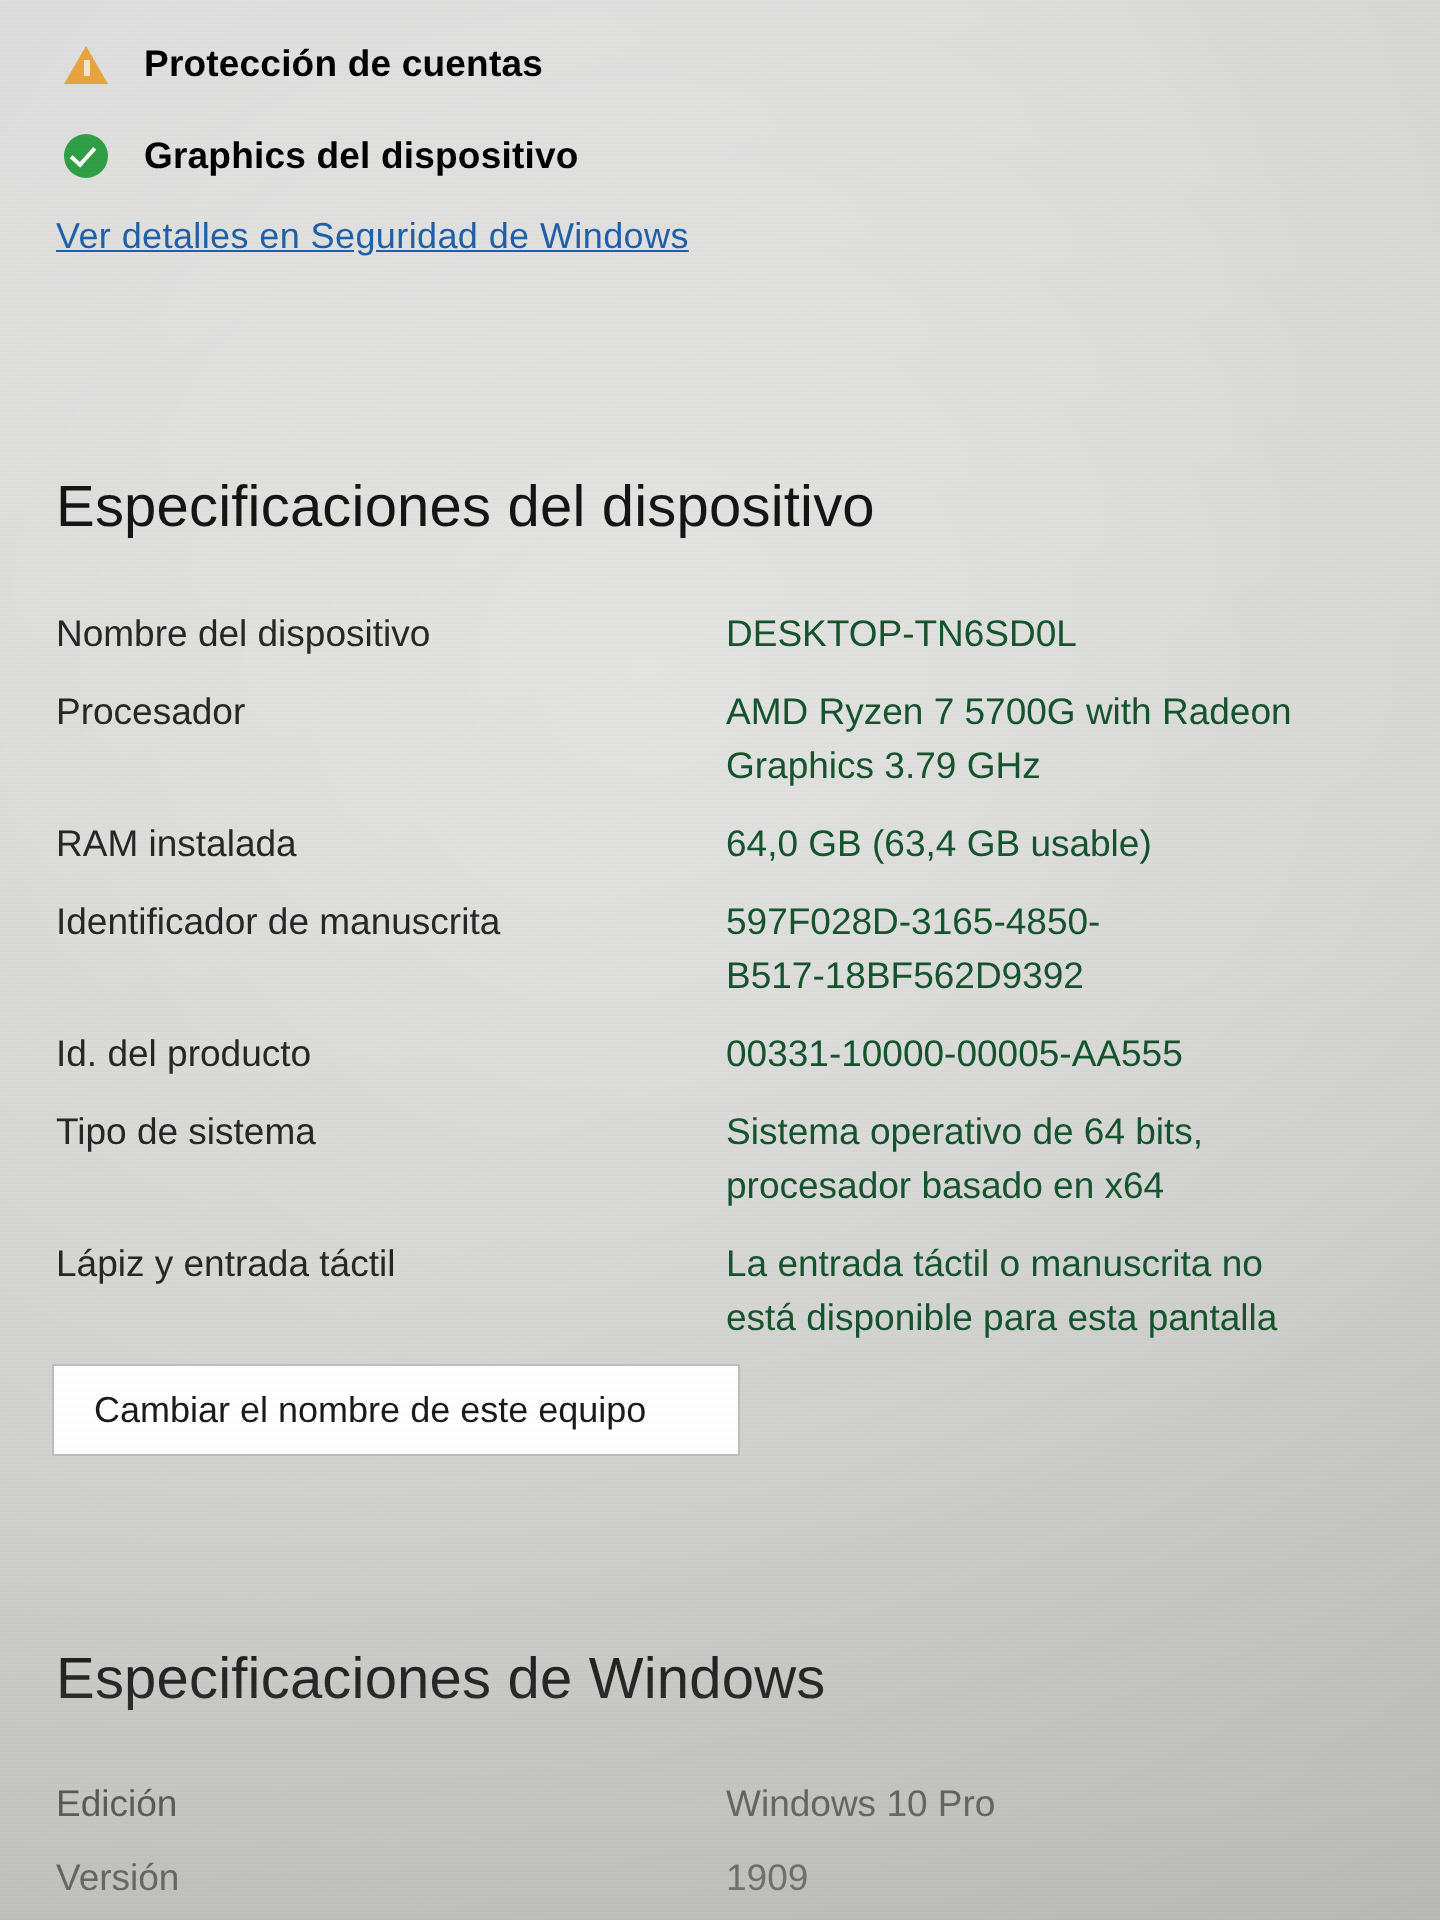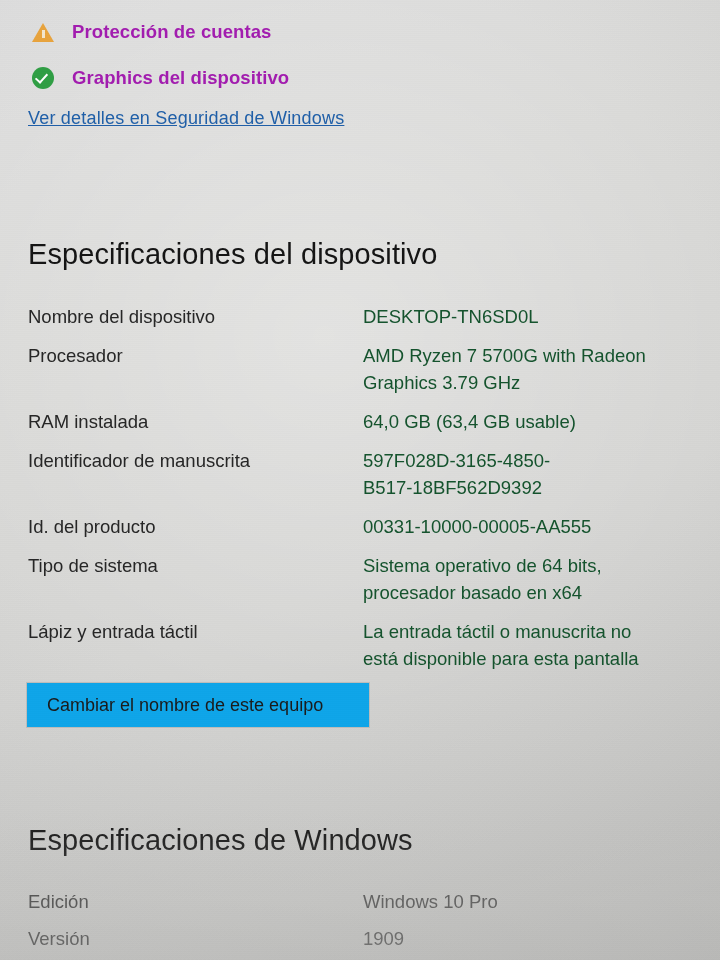--- a/index.html
+++ b/index.html
@@ -91,21 +91,21 @@
     width: 5px;
     height: 10px;
     border: solid #ffffff;
     border-width: 0 2.5px 2.5px 0;
     transform: rotate(42deg);
   }
   .status-label {
     font-size: 18.5px;
     font-weight: bold;
     letter-spacing: 0.1px;
-    color: #a21caf;
+    color: #000000;
   }
 
   .link-row {
     position: absolute;
     left: 28px;
     top: 108px;
   }
   .link {
     font-size: 18px;
     color: #1f5fa8;
@@ -152,21 +152,21 @@
     white-space: pre-line;
   }
 
   
   .rename-button {
     position: absolute;
     left: 26px;
     top: 682px;
     width: 344px;
     height: 46px;
-    background: #0ea5e9;
+    background: #ffffff;
     border: 1px solid #bdbdbb;
     color: #1a1a1a;
     font-size: 18px;
     font-family: "Liberation Sans", sans-serif;
     display: flex;
     align-items: center;
     padding-left: 20px;
     box-sizing: border-box;
     cursor: pointer;
   }

